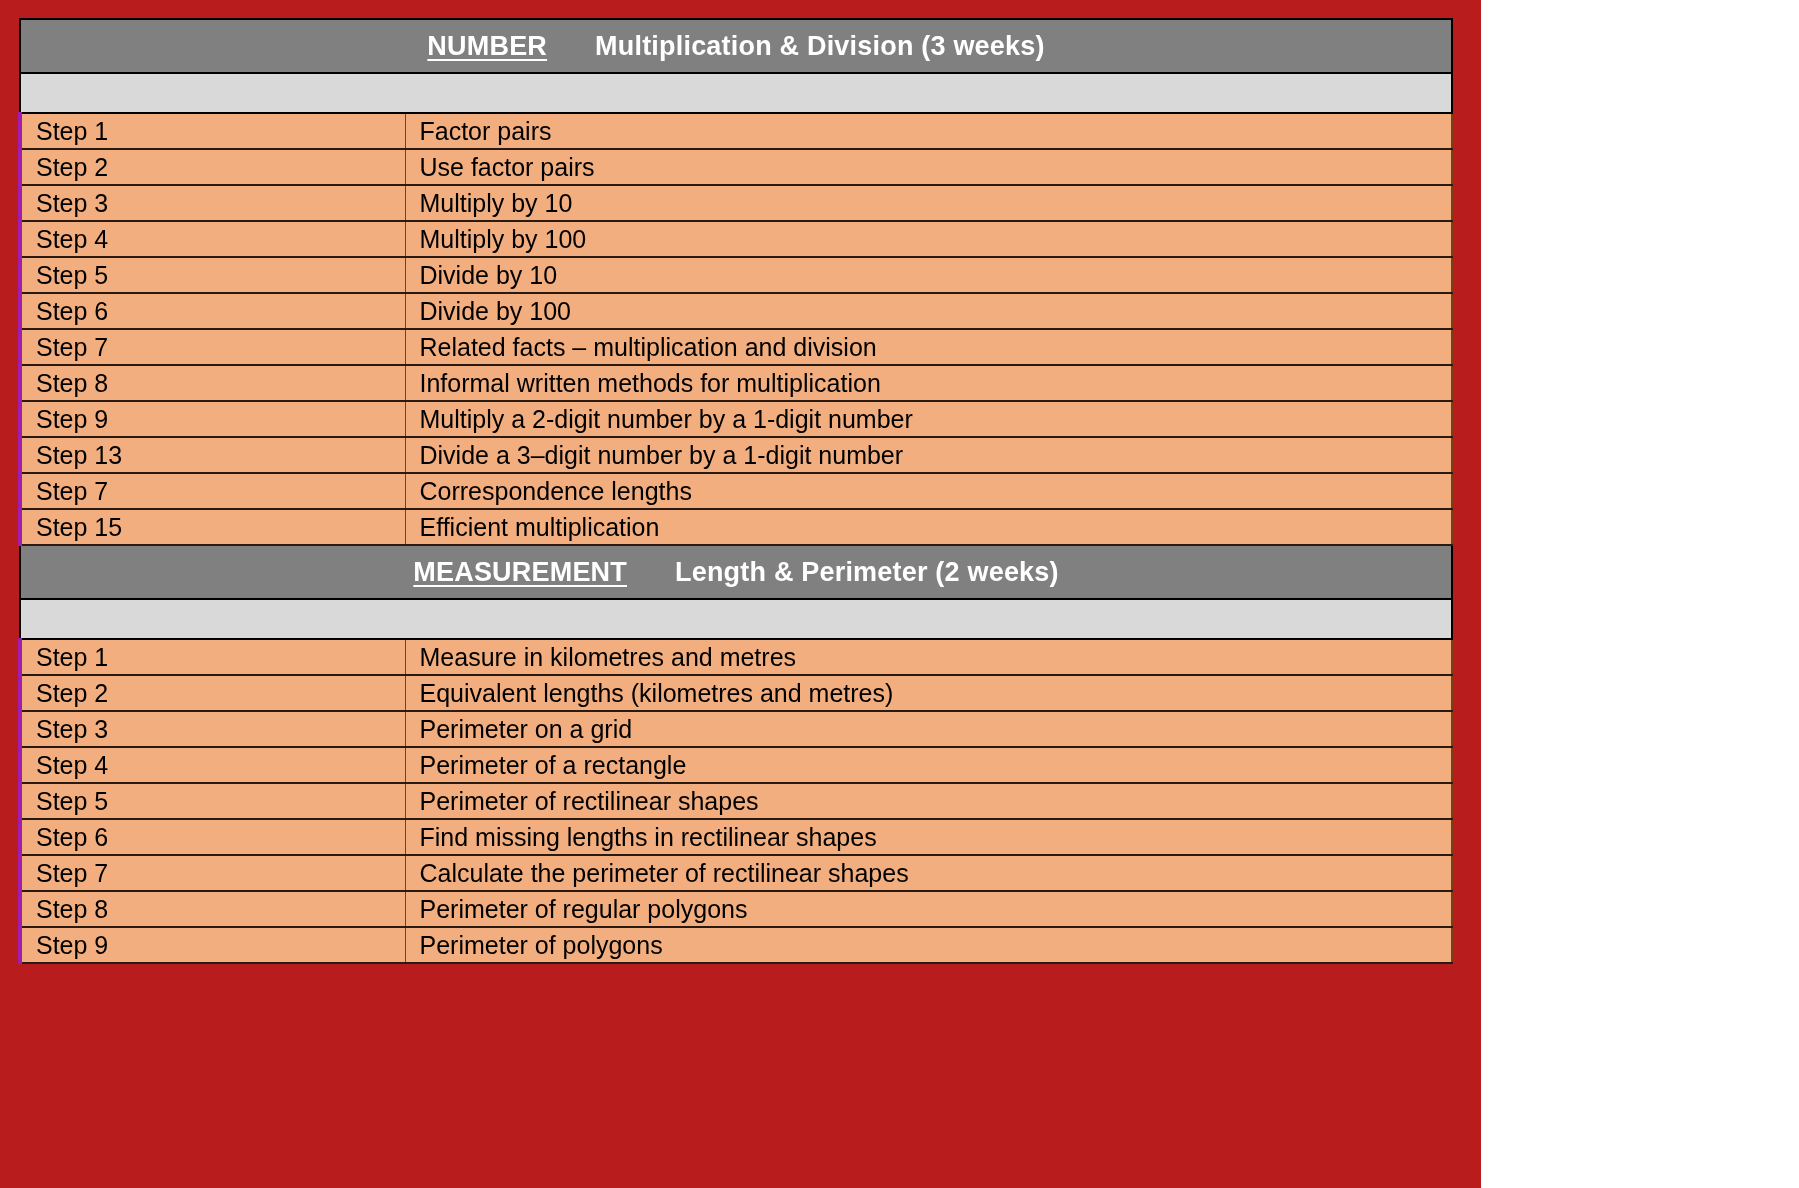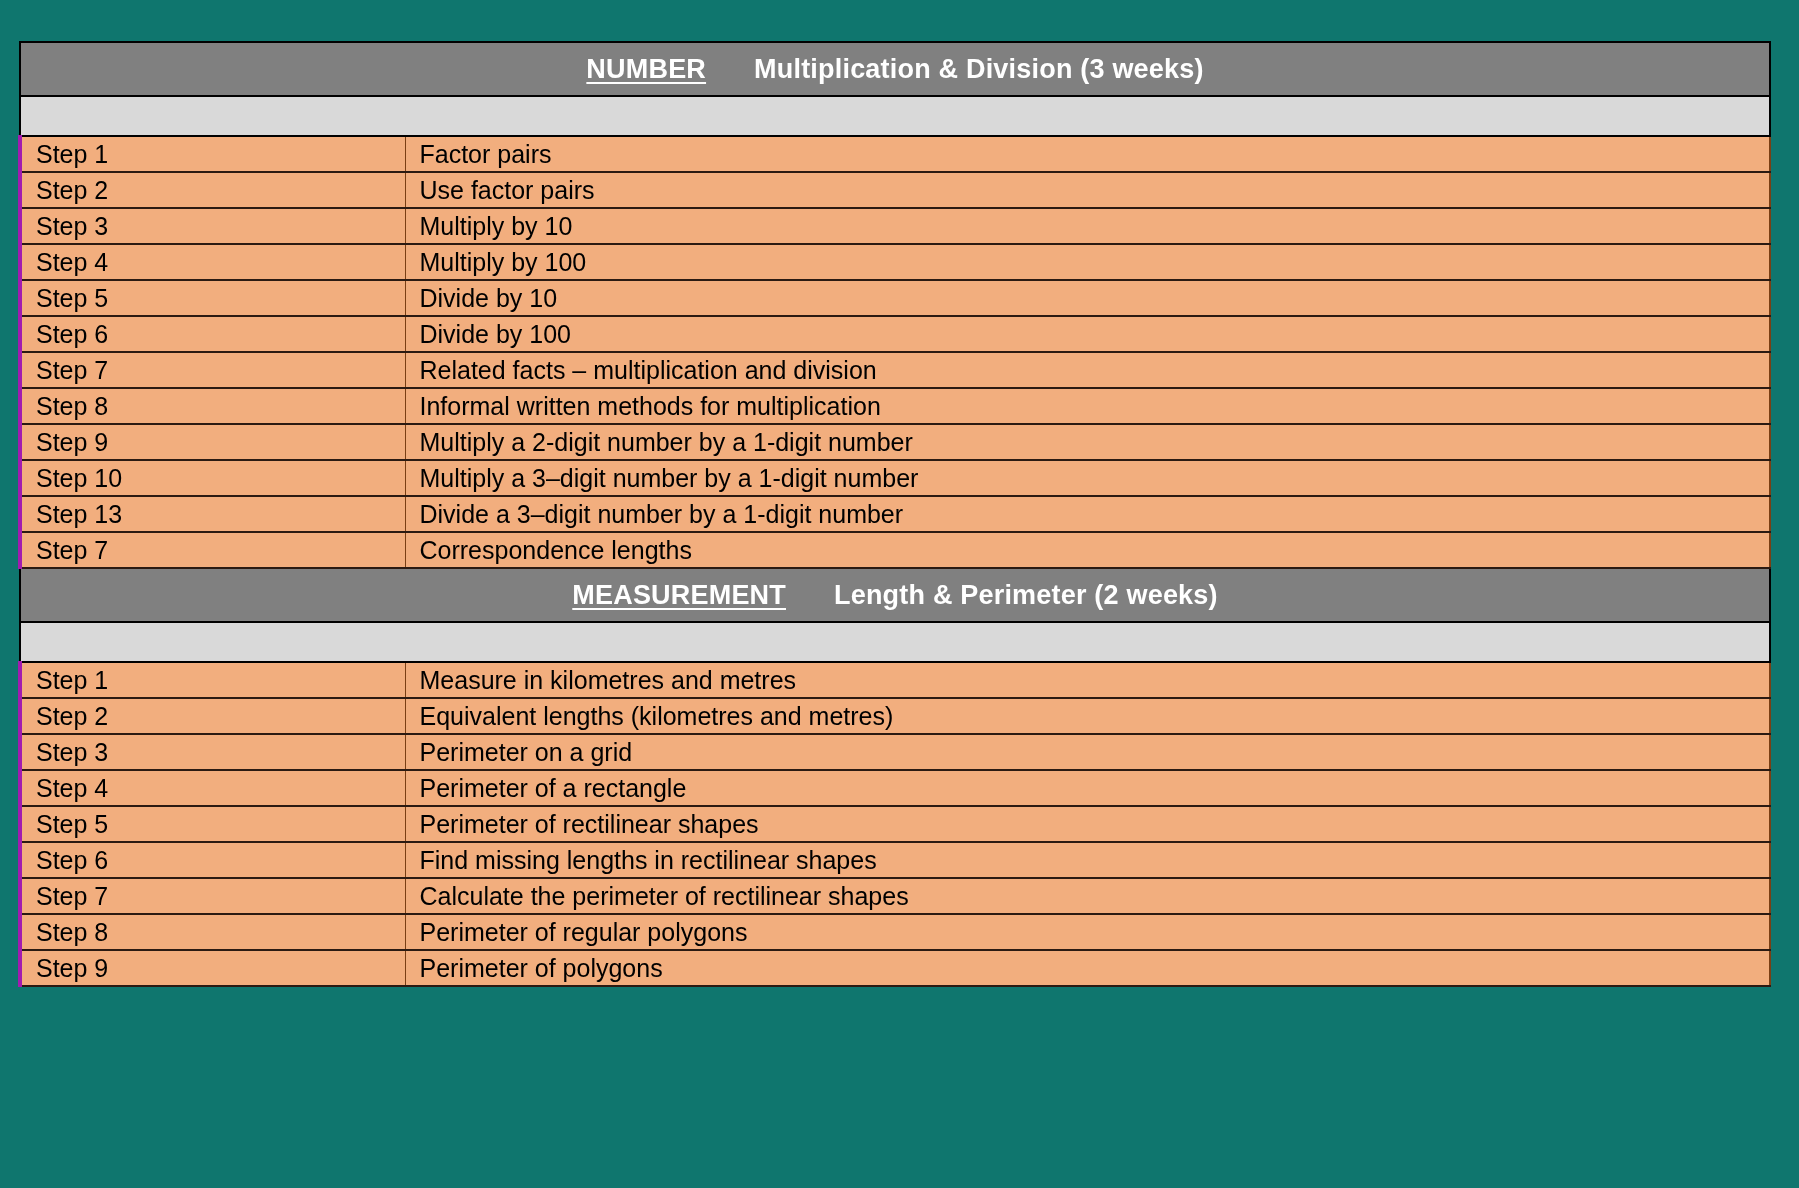--- a/index.html
+++ b/index.html
@@ -9,24 +9,24 @@
   }
   body {
     width: 1799px;
     height: 1188px;
     font-family: "Liberation Sans", sans-serif;
     overflow: hidden;
   }
 
   .sheet {
     box-sizing: border-box;
-    width: 1799px;
+    width: 1481px;
     height: 1188px;
-    padding: 41px 28px 0 18px;
-    background: #0f766e;
+    padding: 18px 28px 0 18px;
+    background: #b91c1c;
   }
 
   .table {
     width: 100%;
     border-collapse: collapse;
     table-layout: fixed;
   }
 
   .table col.c1 { width: 385px; }
   .table col.c2 { width: auto; }
@@ -138,30 +138,30 @@
         </tr>
         <tr class="step-row">
           <td class="step-cell">Step 8</td>
           <td class="desc-cell">Informal written methods for multiplication</td>
         </tr>
         <tr class="step-row">
           <td class="step-cell">Step 9</td>
           <td class="desc-cell">Multiply a 2-digit number by a 1-digit number</td>
         </tr>
         <tr class="step-row">
-          <td class="step-cell">Step 10</td>
-          <td class="desc-cell">Multiply a 3–digit number by a 1-digit number</td>
-        </tr>
-        <tr class="step-row">
           <td class="step-cell">Step 13</td>
           <td class="desc-cell">Divide a 3–digit number by a 1-digit number</td>
         </tr>
         <tr class="step-row">
           <td class="step-cell">Step 7</td>
           <td class="desc-cell">Correspondence lengths</td>
+        </tr>
+        <tr class="step-row">
+          <td class="step-cell">Step 15</td>
+          <td class="desc-cell">Efficient multiplication</td>
         </tr>
         <tr class="section-header">
           <td colspan="2"><span class="title-wrap"><span class="domain">MEASUREMENT</span><span class="spacer-gap"></span><span class="topic">Length &amp; Perimeter (2 weeks)</span></span></td>
         </tr>
         <tr class="spacer-row">
           <td colspan="2"></td>
         </tr>
         <tr class="step-row">
           <td class="step-cell">Step 1</td>
           <td class="desc-cell">Measure in kilometres and metres</td>

